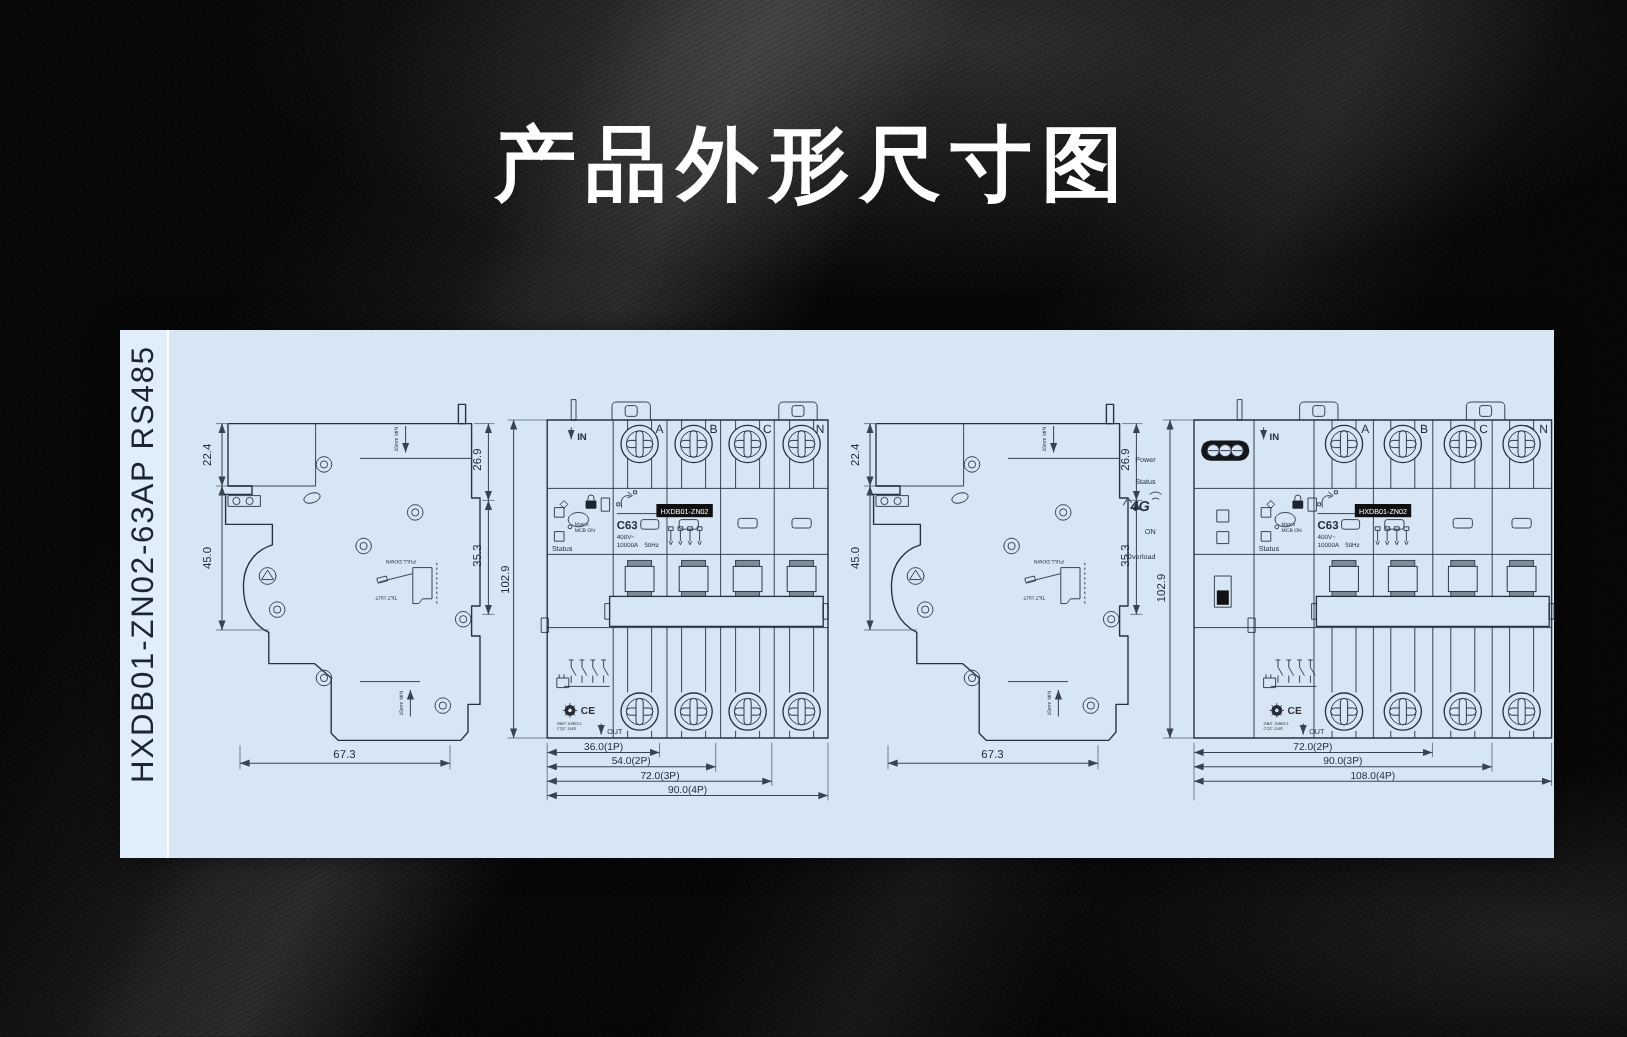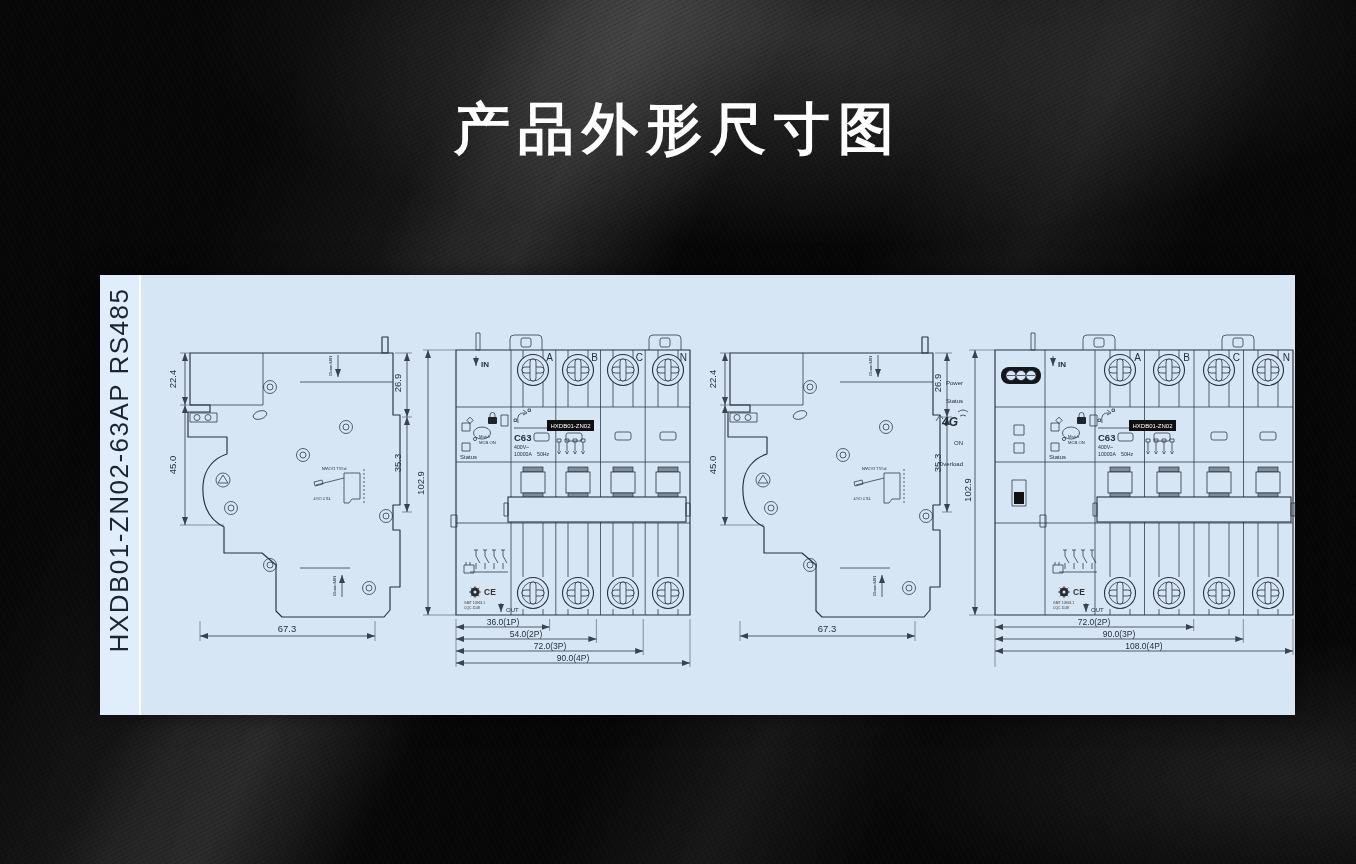--- a/index.html
+++ b/index.html
@@ -13,21 +13,21 @@
       linear-gradient(299deg, transparent 55%, rgba(255,255,255,.08) 68%, transparent 82%),
       radial-gradient(600px 200px at 95% 90%, rgba(255,255,255,.10), transparent 70%),
       #070708;
   }
   .grain{position:absolute;inset:0;pointer-events:none;opacity:.5;
     background:
       repeating-linear-gradient(63deg, rgba(255,255,255,.02) 0 2px, transparent 2px 5px),
       repeating-linear-gradient(-27deg, rgba(0,0,0,.25) 0 1px, transparent 1px 4px);}
   .title{
     position:absolute;top:92px;left:0;width:100%;text-align:center;
-    color:#ffffff;font-size:56px;font-weight:700;letter-spacing:8px;
+    color:#ffffff;font-size:68px;font-weight:700;letter-spacing:8px;
   }
   .panel{
     position:absolute;left:100px;top:275px;width:1195px;height:440px;
     background:linear-gradient(90deg,#e0eefb 0px,#e0eefb 39px,#ffffff 39px,#ffffff 41px,#d7e6f4 41px,#d7e6f4 100%);
     box-shadow:0 0 22px rgba(0,0,0,.55);
   }
   .side-label{
     position:absolute;left:19px;top:195px;transform:translate(-50%,-50%) rotate(-90deg);
     transform-origin:center;white-space:nowrap;
     color:#1c2430;font-size:26px;letter-spacing:1.5px;font-weight:500;

